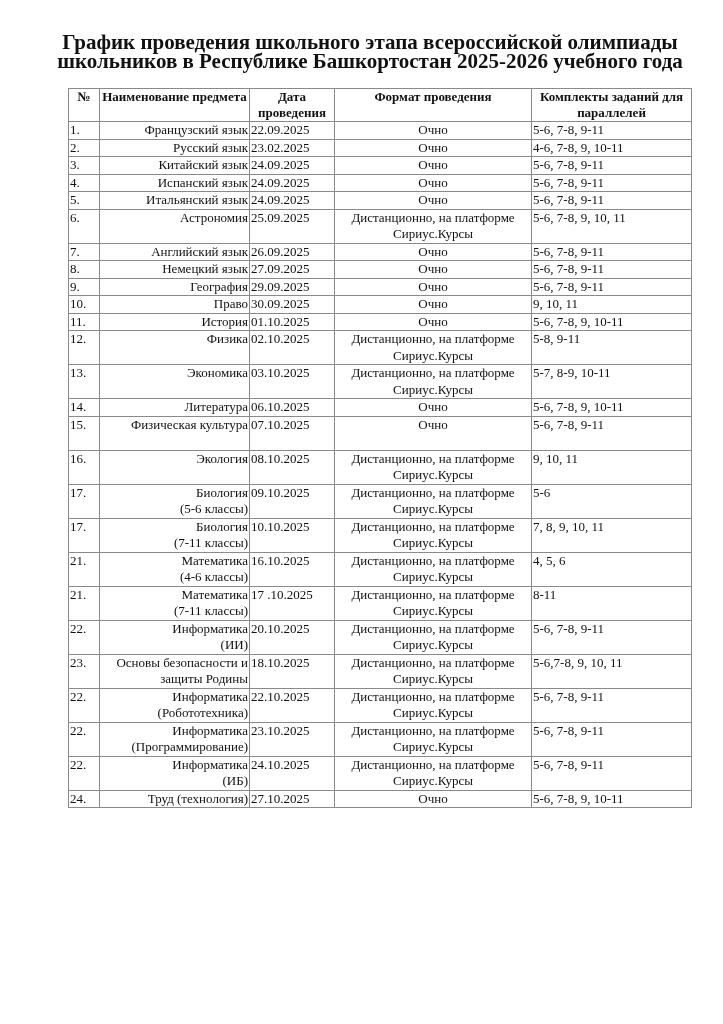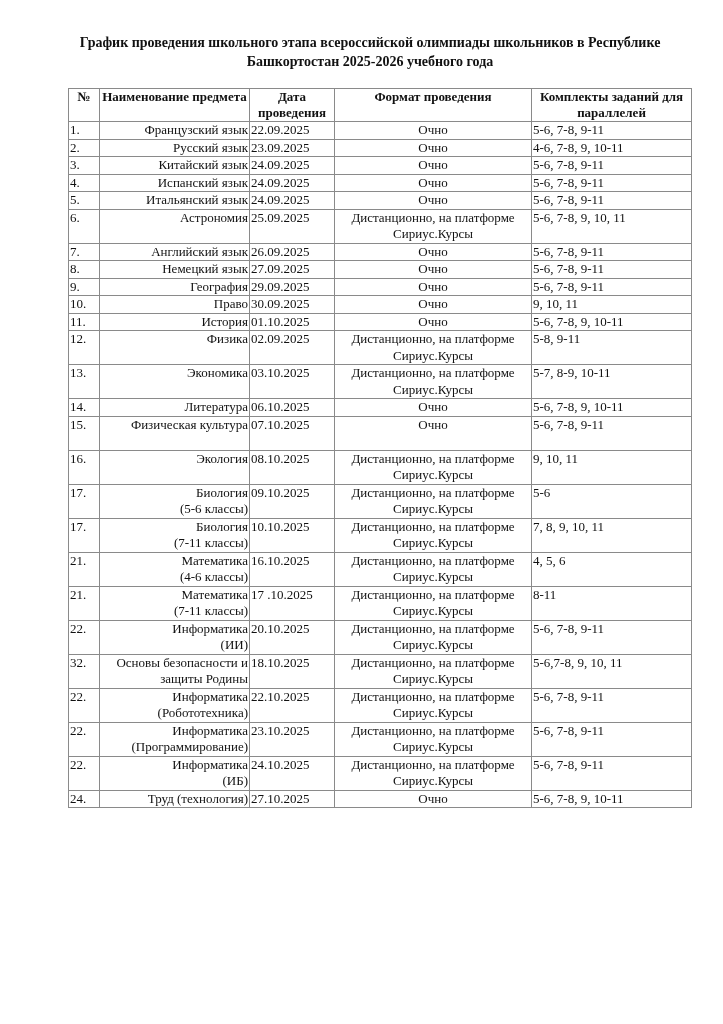--- a/index.html
+++ b/index.html
@@ -1,19 +1,19 @@
 <!DOCTYPE html>
 <html><head>
 <meta charset="utf-8">
 <style>
   html, body { margin: 0; padding: 0; background: #ffffff; }
   body { width: 723px; height: 1024px; position: relative; overflow: hidden;
          font-family: "Liberation Serif", "DejaVu Serif", serif; color: #111; }
   .title { position: absolute; top: 33px; left: 40px; width: 660px; text-align: center;
-           font-weight: bold; font-size: 14px; line-height: 19px; }
+           font-weight: bold; font-size: 21px; line-height: 19px; }
   table.sched { position: absolute; top: 88px; left: 68px; width: 623px;
                 border-collapse: collapse; table-layout: fixed; font-size: 13px; }
   table.sched th, table.sched td { border: 1px solid #8a8a8a; padding: 0 1px; vertical-align: top;
                 line-height: 16.5px; }
   table.sched th { font-weight: bold; text-align: center; font-size: 13px; line-height: 16px; }
   col.c-num { width: 31px; }
   col.c-subj { width: 150px; }
   col.c-date { width: 85px; }
   col.c-fmt { width: 197px; }
   col.c-sets { width: 160px; }
@@ -48,21 +48,21 @@
       <tr class="single">
         <td>1.</td>
         <td class="subj">Французский язык</td>
         <td>22.09.2025</td>
         <td class="fmt">Очно</td>
         <td>5-6, 7-8, 9-11</td>
       </tr>
       <tr class="single">
         <td>2.</td>
         <td class="subj">Русский язык</td>
-        <td>23.09.2025</td>
+        <td>23.02.2025</td>
         <td class="fmt">Очно</td>
         <td>4-6, 7-8, 9, 10-11</td>
       </tr>
       <tr class="single">
         <td>3.</td>
         <td class="subj">Китайский язык</td>
         <td>24.09.2025</td>
         <td class="fmt">Очно</td>
         <td>5-6, 7-8, 9-11</td>
       </tr>
@@ -119,21 +119,21 @@
       <tr class="single">
         <td>11.</td>
         <td class="subj">История</td>
         <td>01.10.2025</td>
         <td class="fmt">Очно</td>
         <td>5-6, 7-8, 9, 10-11</td>
       </tr>
       <tr class="tall">
         <td>12.</td>
         <td class="subj">Физика</td>
-        <td>02.09.2025</td>
+        <td>02.10.2025</td>
         <td class="fmt">Дистанционно, на платформе
 Сириус.Курсы</td>
         <td>5-8, 9-11</td>
       </tr>
       <tr class="tall">
         <td>13.</td>
         <td class="subj">Экономика</td>
         <td>03.10.2025</td>
         <td class="fmt">Дистанционно, на платформе
 Сириус.Курсы</td>
@@ -200,21 +200,21 @@
       <tr class="tall">
         <td>22.</td>
         <td class="subj">Информатика
 (ИИ)</td>
         <td>20.10.2025</td>
         <td class="fmt">Дистанционно, на платформе
 Сириус.Курсы</td>
         <td>5-6, 7-8, 9-11</td>
       </tr>
       <tr class="tall">
-        <td>32.</td>
+        <td>23.</td>
         <td class="subj">Основы безопасности и
 защиты Родины</td>
         <td>18.10.2025</td>
         <td class="fmt">Дистанционно, на платформе
 Сириус.Курсы</td>
         <td>5-6,7-8, 9, 10, 11</td>
       </tr>
       <tr class="tall">
         <td>22.</td>
         <td class="subj">Информатика

